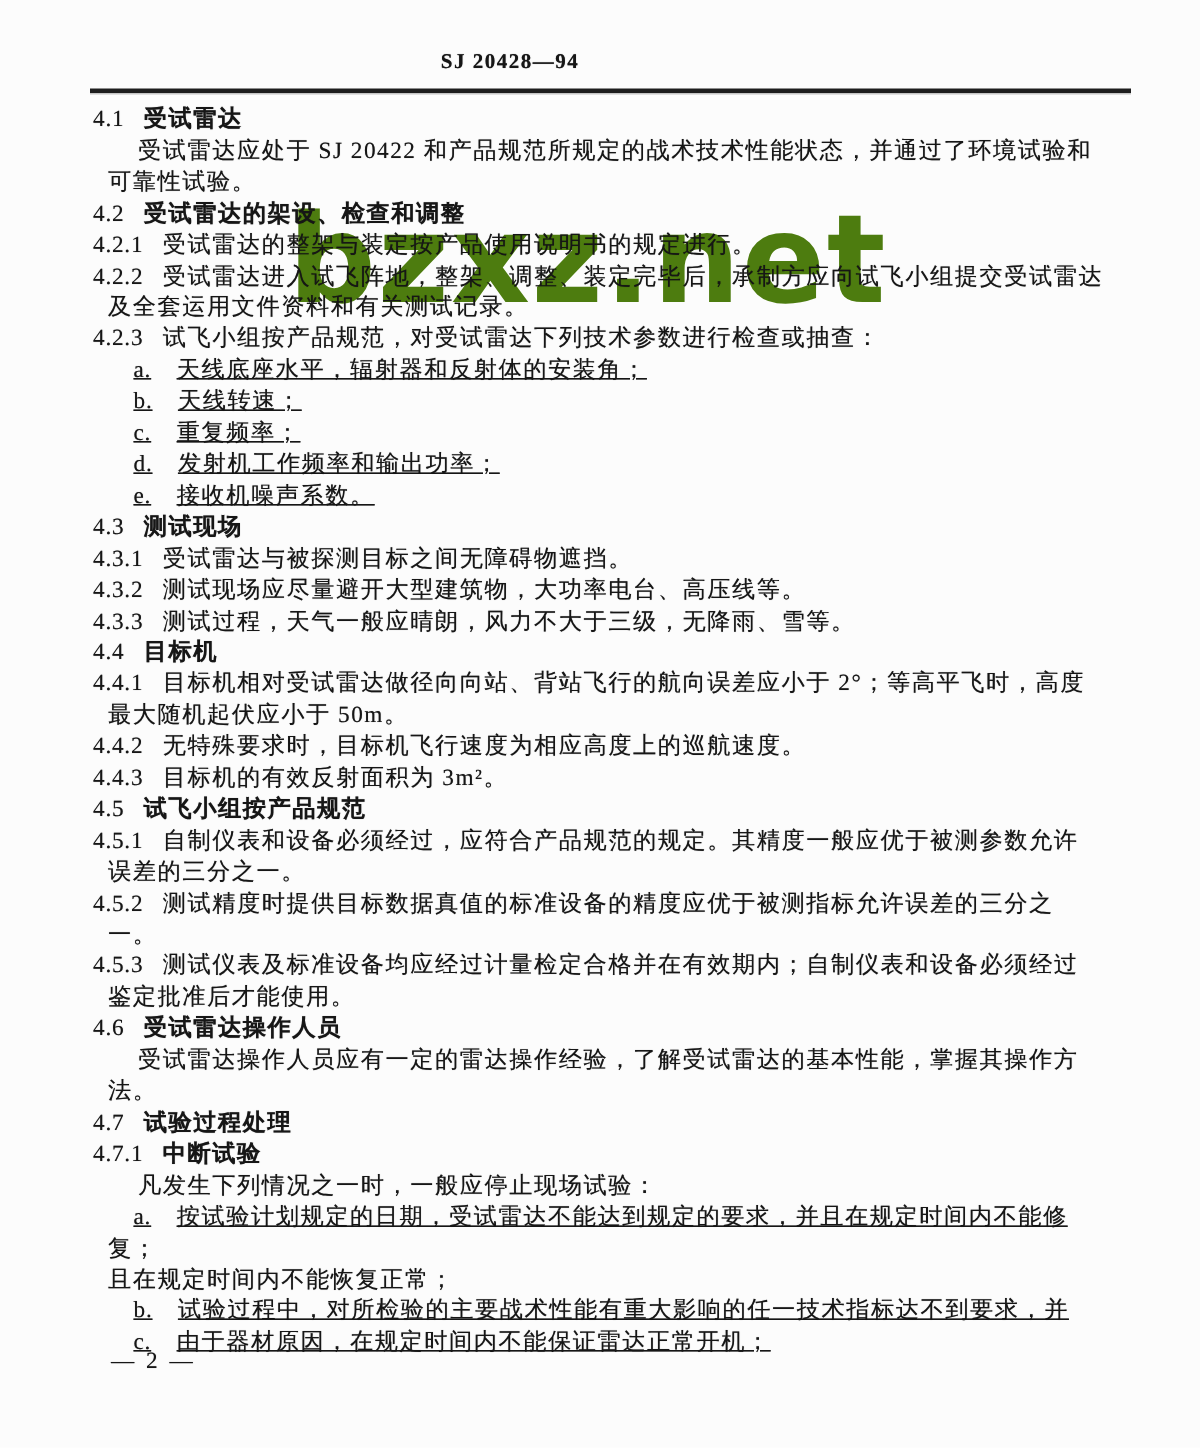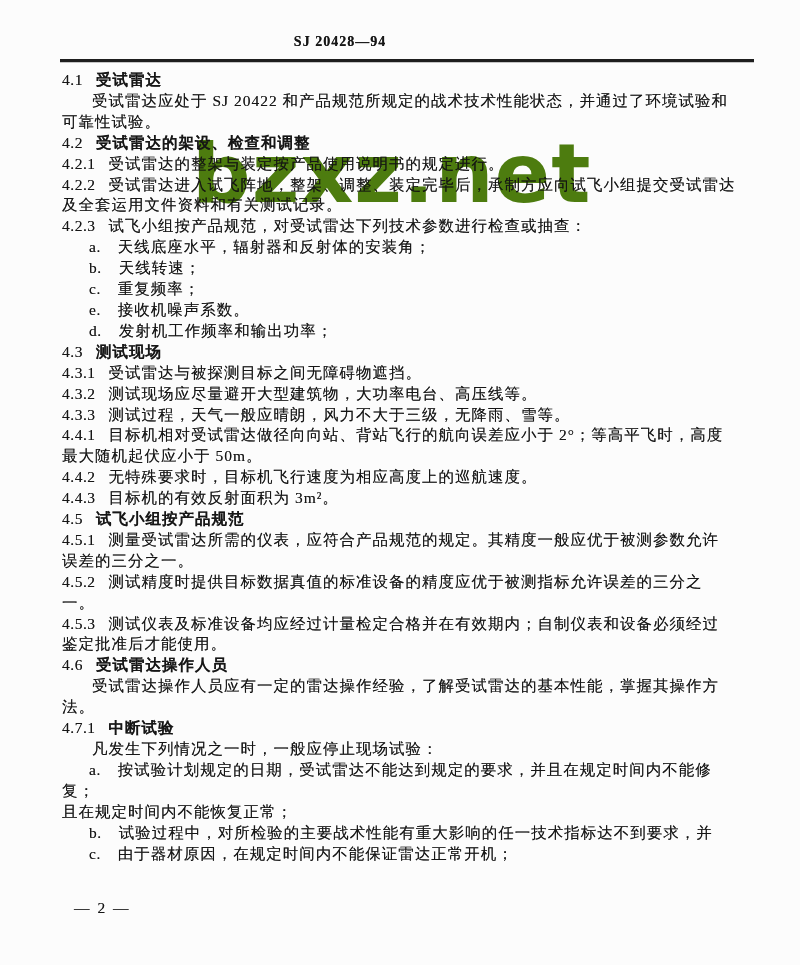--- a/index.html
+++ b/index.html
@@ -51,23 +51,23 @@
     z-index: 1;
     font-size: 15.5px;
     line-height: 20.9px;
     letter-spacing: 1px;
     text-shadow: 0 0 0.5px rgba(0,0,0,0.55);
   }
   .line { white-space: nowrap; }
   .num  { font-weight: normal; margin-right: 13px; letter-spacing: 0.5px; }
   .k-heading { font-weight: bold; }
   .k-para { padding-left: 30px; }
-  .k-item { padding-left: 27px; }
+  .k-item { padding-left: 27px; text-decoration: underline; }
   .k-item .num { font-weight: normal; margin-right: 17px; }
-  .k-cont { padding-left: 0; }
+  .k-cont { padding-left: 0; margin-left: 10px; }
   .footer {
     position: absolute;
     left: 74px; top: 899px;
     font-size: 15.5px;
     letter-spacing: 2px;
     z-index: 1;
     text-shadow: 0 0 0.5px rgba(0,0,0,0.55);
   }
 </style>
 </head>
@@ -94,61 +94,63 @@
       <div class="line k-cont"><span class="txt">及全套运用文件资料和有关测试记录。</span></div>
 
       <div class="line k-clause"><span class="num">4.2.3</span><span class="txt">试飞小组按产品规范，对受试雷达下列技术参数进行检查或抽查：</span></div>
 
       <div class="line k-item"><span class="num">a.</span><span class="txt">天线底座水平，辐射器和反射体的安装角；</span></div>
 
       <div class="line k-item"><span class="num">b.</span><span class="txt">天线转速；</span></div>
 
       <div class="line k-item"><span class="num">c.</span><span class="txt">重复频率；</span></div>
 
+      <div class="line k-item"><span class="num">d.</span><span class="txt">发射机工作频率和输出功率；</span></div>
+
       <div class="line k-item"><span class="num">e.</span><span class="txt">接收机噪声系数。</span></div>
-
-      <div class="line k-item"><span class="num">d.</span><span class="txt">发射机工作频率和输出功率；</span></div>
 
       <div class="line k-heading"><span class="num">4.3</span><span class="txt">测试现场</span></div>
 
       <div class="line k-clause"><span class="num">4.3.1</span><span class="txt">受试雷达与被探测目标之间无障碍物遮挡。</span></div>
 
       <div class="line k-clause"><span class="num">4.3.2</span><span class="txt">测试现场应尽量避开大型建筑物，大功率电台、高压线等。</span></div>
 
       <div class="line k-clause"><span class="num">4.3.3</span><span class="txt">测试过程，天气一般应晴朗，风力不大于三级，无降雨、雪等。</span></div>
 
+      <div class="line k-heading"><span class="num">4.4</span><span class="txt">目标机</span></div>
 
       <div class="line k-clause"><span class="num">4.4.1</span><span class="txt">目标机相对受试雷达做径向向站、背站飞行的航向误差应小于 2°；等高平飞时，高度</span></div>
 
       <div class="line k-cont"><span class="txt">最大随机起伏应小于 50m。</span></div>
 
       <div class="line k-clause"><span class="num">4.4.2</span><span class="txt">无特殊要求时，目标机飞行速度为相应高度上的巡航速度。</span></div>
 
       <div class="line k-clause"><span class="num">4.4.3</span><span class="txt">目标机的有效反射面积为 3m²。</span></div>
 
       <div class="line k-heading"><span class="num">4.5</span><span class="txt">试飞小组按产品规范</span></div>
 
-      <div class="line k-clause"><span class="num">4.5.1</span><span class="txt">测量受试雷达所需的仪表，应符合产品规范的规定。其精度一般应优于被测参数允许</span></div>
+      <div class="line k-clause"><span class="num">4.5.1</span><span class="txt">自制仪表和设备必须经过，应符合产品规范的规定。其精度一般应优于被测参数允许</span></div>
 
       <div class="line k-cont"><span class="txt">误差的三分之一。</span></div>
 
       <div class="line k-clause"><span class="num">4.5.2</span><span class="txt">测试精度时提供目标数据真值的标准设备的精度应优于被测指标允许误差的三分之</span></div>
 
       <div class="line k-cont"><span class="txt">一。</span></div>
 
       <div class="line k-clause"><span class="num">4.5.3</span><span class="txt">测试仪表及标准设备均应经过计量检定合格并在有效期内；自制仪表和设备必须经过</span></div>
 
       <div class="line k-cont"><span class="txt">鉴定批准后才能使用。</span></div>
 
       <div class="line k-heading"><span class="num">4.6</span><span class="txt">受试雷达操作人员</span></div>
 
       <div class="line k-para"><span class="txt">受试雷达操作人员应有一定的雷达操作经验，了解受试雷达的基本性能，掌握其操作方</span></div>
 
       <div class="line k-cont"><span class="txt">法。</span></div>
 
+      <div class="line k-heading"><span class="num">4.7</span><span class="txt">试验过程处理</span></div>
 
       <div class="line k-heading"><span class="num">4.7.1</span><span class="txt">中断试验</span></div>
 
       <div class="line k-para"><span class="txt">凡发生下列情况之一时，一般应停止现场试验：</span></div>
 
       <div class="line k-item"><span class="num">a.</span><span class="txt">按试验计划规定的日期，受试雷达不能达到规定的要求，并且在规定时间内不能修</span></div>
 
       <div class="line k-cont"><span class="txt">复；</span></div>
 
       <div class="line k-cont"><span class="txt">且在规定时间内不能恢复正常；</span></div>

